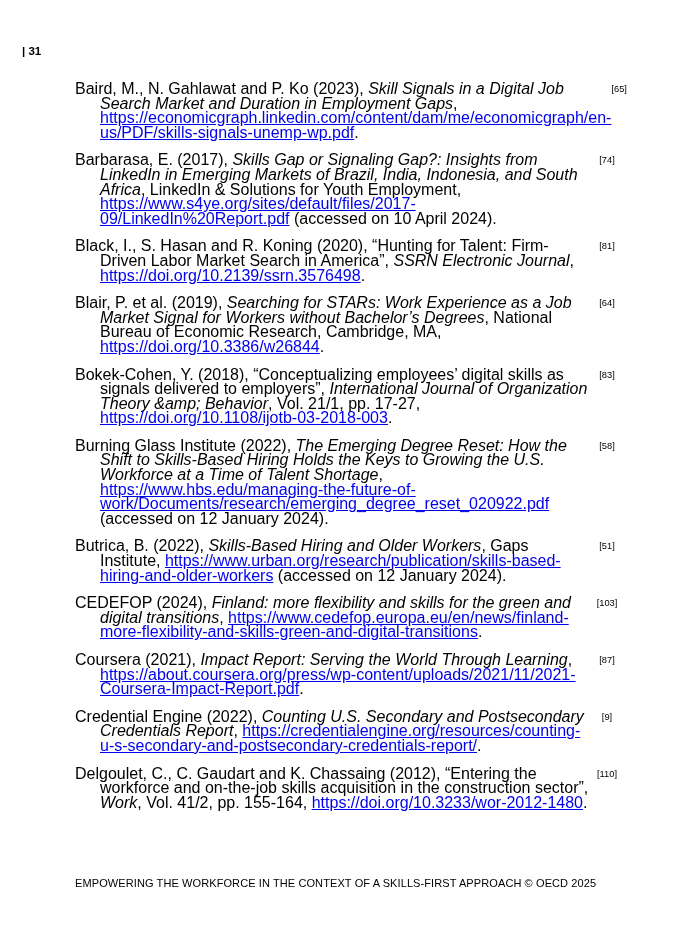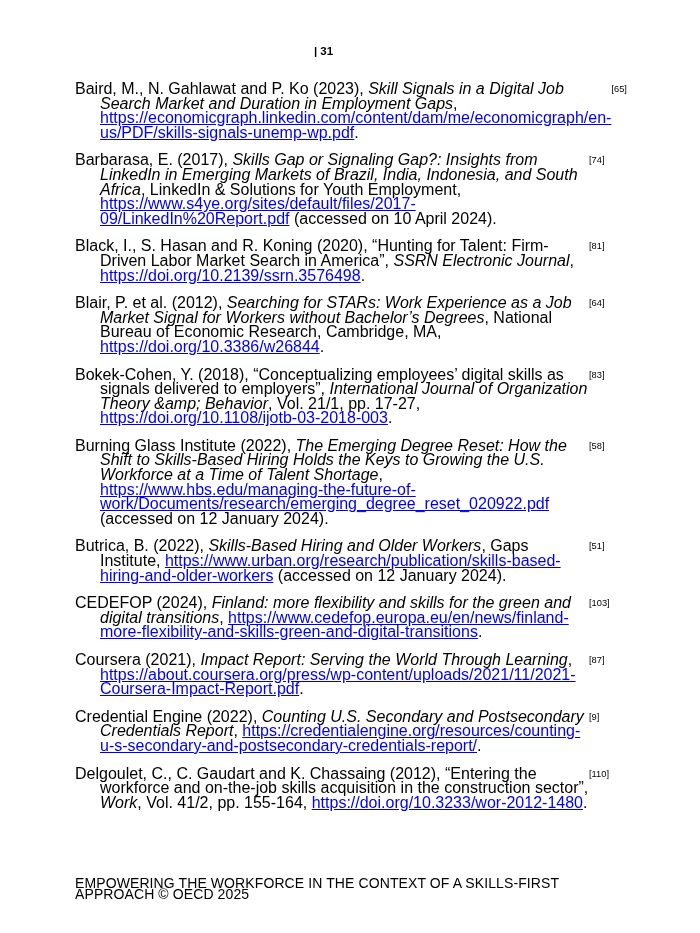--- a/index.html
+++ b/index.html
@@ -11,21 +11,21 @@
     color: #000000;
     font-family: "Liberation Sans", sans-serif;
     position: relative;
     overflow: hidden;
   }
   .page-number {
     position: absolute;
     top: 44px;
     left: 0;
     width: 625px;
-    text-align: center;
+    text-align: left;
     font-weight: bold;
     font-size: 11.5px;
     line-height: 14px;
     padding-left: 22px;
   }
   .ref-list {
     position: absolute;
     top: 82px;
     left: 75px;
     width: 550px;
@@ -44,32 +44,32 @@
     text-indent: -25px;
     overflow-wrap: break-word;
   }
   .ref-text .italic { font-style: italic; }
   .ref-text a.ref-link {
     color: #0000EE;
     text-decoration: underline;
   }
   .ref-num {
     flex: 1 1 auto;
-    text-align: left;
+    text-align: center;
     font-size: 9.3px;
     line-height: 13px;
     padding-top: 1px;
     white-space: nowrap;
   }
   .page-footer {
     position: absolute;
     top: 878px;
     left: 75px;
     width: 550px;
-    font-size: 14px;
+    font-size: 11px;
     line-height: 11px;
     letter-spacing: 0.1px;
   }
 </style>
 </head>
 <body>
 
 <div class="page-number">| 31</div>
 
 <div class="ref-list">
@@ -79,21 +79,21 @@
     </div>
     <div class="ref-row">
       <p class="ref-text"><span class="plain">Barbarasa, E. (2017), </span><span class="italic">Skills Gap or Signaling Gap?: Insights from LinkedIn in Emerging Markets of Brazil, India, Indonesia, and South Africa</span><span class="plain">, LinkedIn &amp; Solutions for Youth Employment, </span><a href="#" class="ref-link">https://www.s4ye.org/sites/default/files/2017-09/LinkedIn%20Report.pdf</a><span class="plain"> (accessed on 10 April 2024).</span></p>
       <span class="ref-num">[74]</span>
     </div>
     <div class="ref-row">
       <p class="ref-text"><span class="plain">Black, I., S. Hasan and R. Koning (2020), “Hunting for Talent: Firm-Driven Labor Market Search in America”, </span><span class="italic">SSRN Electronic Journal</span><span class="plain">, </span><a href="#" class="ref-link">https://doi.org/10.2139/ssrn.3576498</a><span class="plain">.</span></p>
       <span class="ref-num">[81]</span>
     </div>
     <div class="ref-row">
-      <p class="ref-text"><span class="plain">Blair, P. et al. (2012), </span><span class="italic">Searching for STARs: Work Experience as a Job Market Signal for Workers without Bachelor’s Degrees</span><span class="plain">, National Bureau of Economic Research, Cambridge, MA, </span><a href="#" class="ref-link">https://doi.org/10.3386/w26844</a><span class="plain">.</span></p>
+      <p class="ref-text"><span class="plain">Blair, P. et al. (2019), </span><span class="italic">Searching for STARs: Work Experience as a Job Market Signal for Workers without Bachelor’s Degrees</span><span class="plain">, National Bureau of Economic Research, Cambridge, MA, </span><a href="#" class="ref-link">https://doi.org/10.3386/w26844</a><span class="plain">.</span></p>
       <span class="ref-num">[64]</span>
     </div>
     <div class="ref-row">
       <p class="ref-text"><span class="plain">Bokek-Cohen, Y. (2018), “Conceptualizing employees’ digital skills as signals delivered to employers”, </span><span class="italic">International Journal of Organization Theory &amp;amp; Behavior</span><span class="plain">, Vol. 21/1, pp. 17-27, </span><a href="#" class="ref-link">https://doi.org/10.1108/ijotb-03-2018-003</a><span class="plain">.</span></p>
       <span class="ref-num">[83]</span>
     </div>
     <div class="ref-row">
       <p class="ref-text"><span class="plain">Burning Glass Institute (2022), </span><span class="italic">The Emerging Degree Reset: How the Shift to Skills-Based Hiring Holds the Keys to Growing the U.S. Workforce at a Time of Talent Shortage</span><span class="plain">, </span><a href="#" class="ref-link">https://www.hbs.edu/managing-the-future-of-work/Documents/research/emerging_degree_reset_020922.pdf</a><span class="plain"> (accessed on 12 January 2024).</span></p>
       <span class="ref-num">[58]</span>
     </div>

